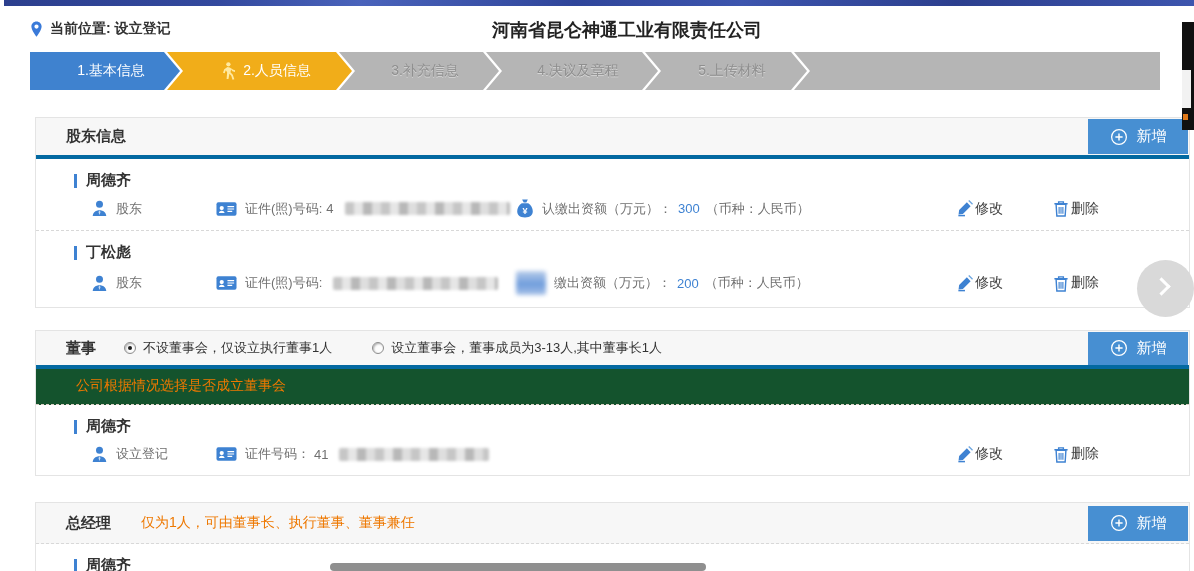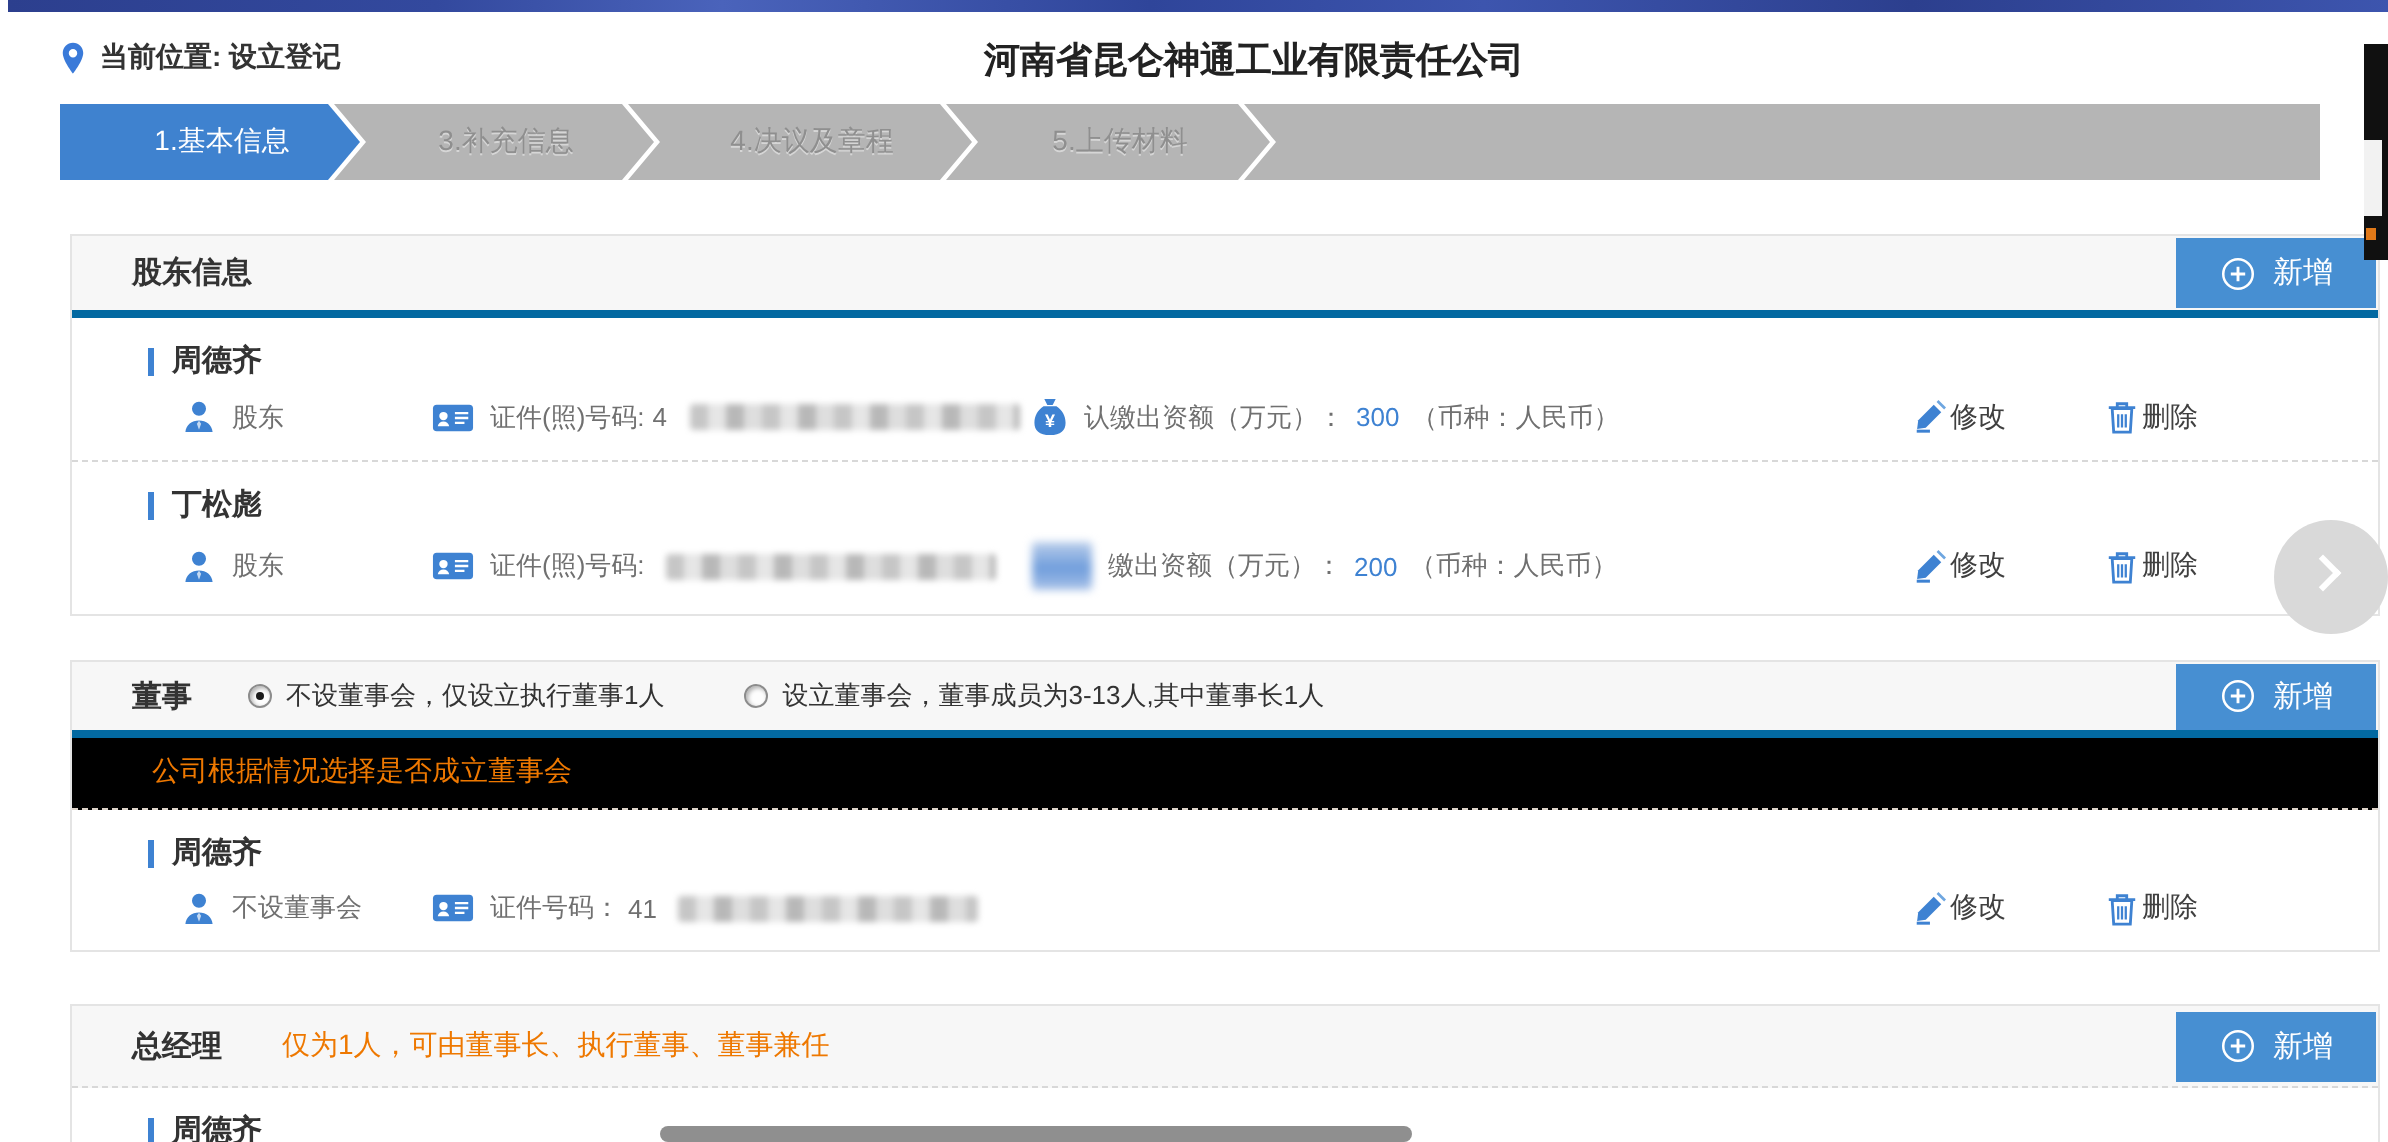--- a/index.html
+++ b/index.html
@@ -62,21 +62,21 @@
   .row-actions { margin-left:auto; display:flex; align-items:center; gap:50px; padding-right:90px; }
   .action-link { display:flex; align-items:center; gap:2px; font-size:14px; color:#404040; cursor:pointer; }
 
   
   .radio-group { display:flex; align-items:center; gap:40px; margin-left:28px; font-size:13px; color:#333; }
   .radio-opt { display:flex; align-items:center; gap:7px; cursor:pointer; }
   .radio { width:12px; height:12px; border-radius:50%; background:#fdfdfd; border:1px solid #8c8c8c;
     box-shadow:inset 1px 1px 2px rgba(0,0,0,0.3); position:relative; flex:none; }
   .radio.checked::after { content:""; position:absolute; inset:3px; border-radius:50%; background:#1a1a1a; }
 
-  .notice-row { background:#000000; border-bottom:1px dashed #dcd2c8; padding:8px 0 9px 40px;
+  .notice-row { background:#14532d; border-bottom:1px dashed #dcd2c8; padding:8px 0 9px 40px;
     font-size:14px; color:#ee7800; }
   .sec-note { margin-left:30px; font-size:14px; color:#ee7800; }
   .hdr-dashed { border-bottom:1px dashed #d8d8d8; }
 
   
   .float-widget { position:absolute; left:1182px; top:22px; width:12px; height:108px; background:#101010; z-index:9; }
   .float-widget .fw-white { position:absolute; left:0; top:48px; width:9px; height:38px; background:#f2f2f2; }
   .float-widget .fw-dot { position:absolute; left:1px; top:92px; width:5px; height:6px; background:#e07818; }
   .next-circle { position:absolute; left:1137px; top:260px; width:57px; height:57px; border-radius:50%;
     background:#d9d9d9; z-index:8; cursor:pointer; }
@@ -102,20 +102,31 @@
       </span>
       <span>当前位置: 设立登记</span>
     </div>
     <div class="company-title">河南省昆仑神通工业有限责任公司</div>
   </div>
 
   <div class="steps">
     <div class="step step-first s-done" style="width:150px">
       <span>1.基本信息</span>
     </div>
+    <div class="step step-mid s-active" style="width:185px">
+      <span class="walk-icon icon">
+        <svg width="15" height="18" viewBox="0 0 16 20">
+            <g fill="#ffe9a0">
+              <circle cx="9" cy="2.6" r="2.4"></circle>
+              <path d="M8 5.5l-3.6 2.6L3 12l1.9.4 1.2-3.2 1.5 2.3-.6 7.3 2.1.2 1-6 2.1 2.4 1.4 4.3 2-.6-1.7-5-2.6-2.8.7-3 1.5 2 3 .8.5-1.7-2.5-.9L10.5 6z"></path>
+            </g>
+          </svg>
+      </span>
+      <span>2.人员信息</span>
+    </div>
     <div class="step step-mid s-pending" style="width:160px">
       <span>3.补充信息</span>
     </div>
     <div class="step step-mid s-pending" style="width:172px">
       <span>4.决议及章程</span>
     </div>
     <div class="step step-mid s-pending" style="width:162px">
       <span>5.上传材料</span>
     </div>
     <div class="step step-filler s-pending"></div>
@@ -291,21 +302,21 @@
         <span class="p-name">周德齐</span>
       </div>
       <div class="info-line">
         <span class="col col-role">
           <span class="icon">
             <svg width="17" height="17" viewBox="0 0 16 16">
                 <path d="M8 .8a3.3 3.3 0 110 6.6A3.3 3.3 0 018 .8zM1.6 15c.3-3.4 3-5.4 6.4-5.4s6.1 2 6.4 5.4z" fill="#3e82d2"></path>
                 <path d="M8 9.8l-1 1.4 1 2.8 1-2.8z" fill="#fff" opacity="0.7"></path>
               </svg>
           </span>
-          <span>不设董事会</span>
+          <span>设立登记</span>
         </span>
         <span class="col col-id">
           <span class="icon">
             <svg width="21" height="16" viewBox="0 0 22 16">
                 <rect x="0.5" y="1" width="21" height="14" rx="2" fill="#3e82d2"></rect>
                 <circle cx="6" cy="7" r="2.2" fill="#fff"></circle>
                 <path d="M3 12.3c.3-1.6 1.5-2.5 3-2.5s2.7.9 3 2.5z" fill="#fff"></path>
                 <path d="M12 5.5h7M12 8h7M12 10.5h5" stroke="#fff" stroke-width="1.2"></path>
               </svg>
           </span>

